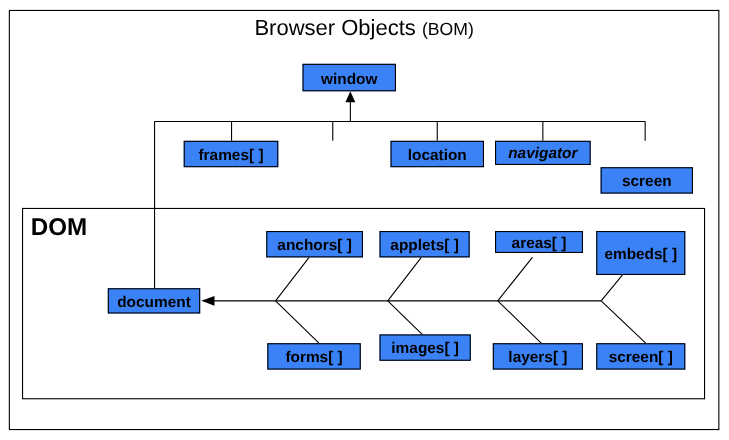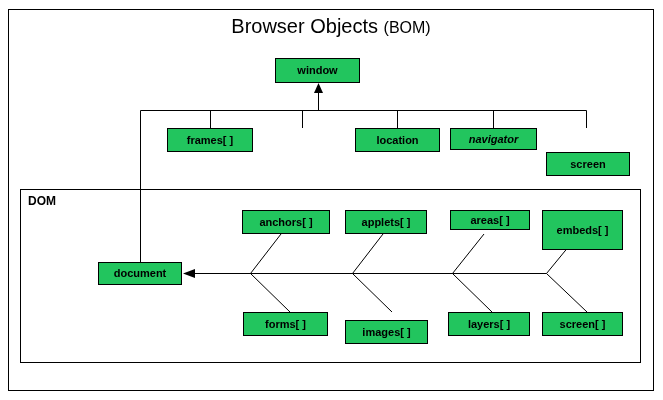--- a/index.html
+++ b/index.html
@@ -10,57 +10,57 @@
     background: #ffffff;
     font-family: "Liberation Sans", sans-serif;
     color: #000000;
     overflow: hidden;
   }
   #wires { position: absolute; left: 0; top: 0; width: 663px; height: 400px; }
   .node {
     position: absolute;
     box-sizing: border-box;
     border: 1px solid #000000;
-    background: #22c55e;
+    background: #3b82f6;
     display: flex;
     align-items: center;
     justify-content: center;
     font-weight: bold;
-    font-size: 11px;
+    font-size: 14px;
     line-height: 1;
     white-space: nowrap;
   }
   #b-window    { left:275px; top:58px;  width:85px; height:25px; }
   #b-frames    { left:167px; top:128px; width:86px; height:24px; }
   #b-history   { left:262px; top:128px; width:81px; height:24px; }
   #b-location  { left:355px; top:128px; width:85px; height:24px; }
   #b-navigator { left:450px; top:128px; width:87px; height:22px;font-style:italic; }
   #b-screen    { left:546px; top:128px; width:84px; height:24px;margin-top:24px; }
   #b-document  { left:98px;  top:262px; width:84px; height:23px; }
   #b-anchors   { left:242px; top:210px; width:88px; height:24px; }
   #b-applets   { left:345px; top:210px; width:82px; height:24px; }
   #b-areas     { left:450px; top:210px; width:80px; height:20px; }
   #b-embeds    { left:542px; top:210px; width:81px; height:40px; }
   #b-forms     { left:243px; top:312px; width:85px; height:24px; }
-  #b-images    { left:345px; top:320px; width:83px; height:24px; }
+  #b-images    { left:345px; top:304px; width:83px; height:24px; }
   #b-layers    { left:448px; top:312px; width:82px; height:24px; }
   #b-links     { left:542px; top:312px; width:81px; height:24px; }
   #title {
     position: absolute;
     left: 8px; top: 15px; width: 646px;
     text-align: center;
     font-size: 20px;
     letter-spacing: 0px;
   }
   #title .suffix { font-size: 16px; }
   #dom-label {
     position: absolute;
     left: 28px; top: 194px;
     font-weight: bold;
-    font-size: 12px;
+    font-size: 22px;
   }
 </style>
 </head>
 <body>
 
 <div id="stage">
 
   <svg id="wires" viewBox="0 0 663 400" xmlns="http://www.w3.org/2000/svg">
 
     <rect x="8.5" y="9.5" width="645" height="381" fill="none" stroke="#000000" stroke-width="1"></rect>

